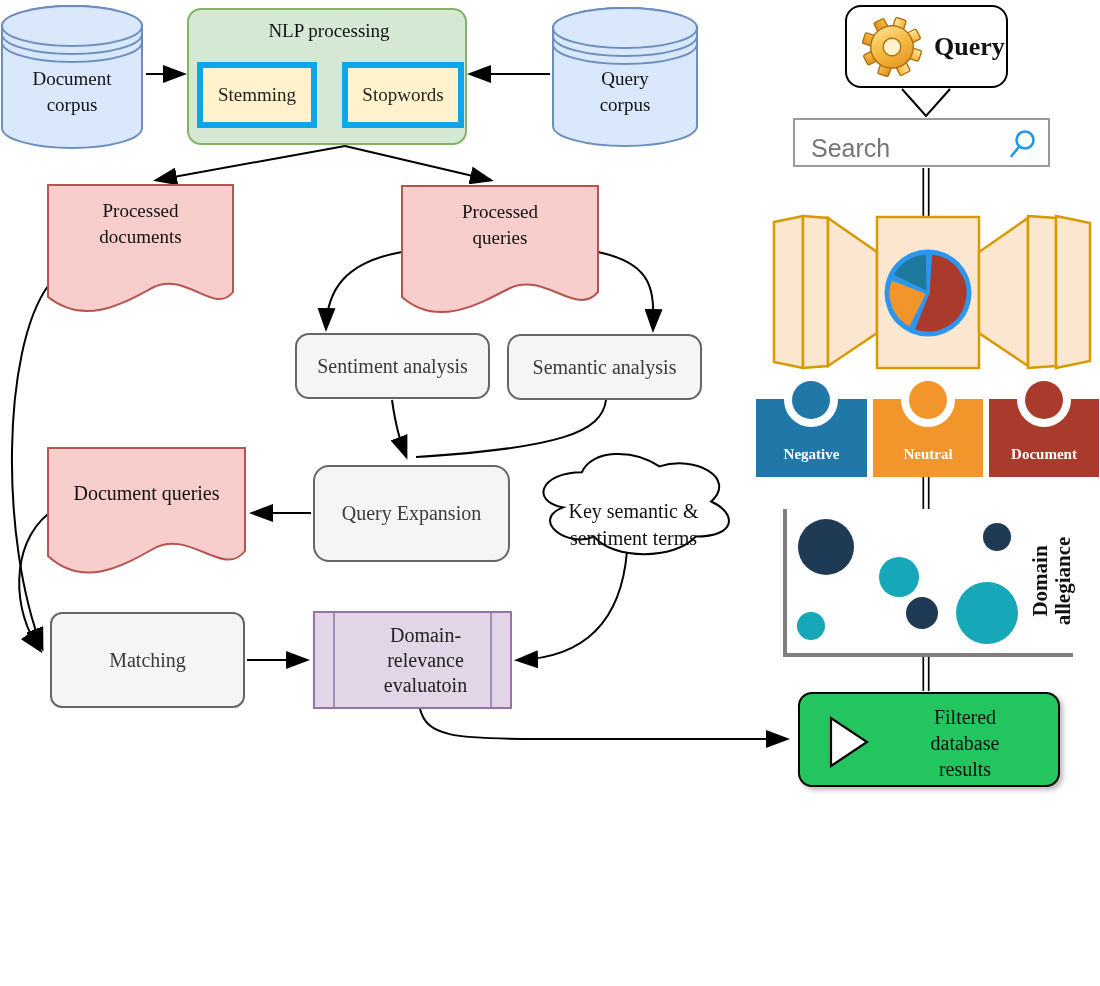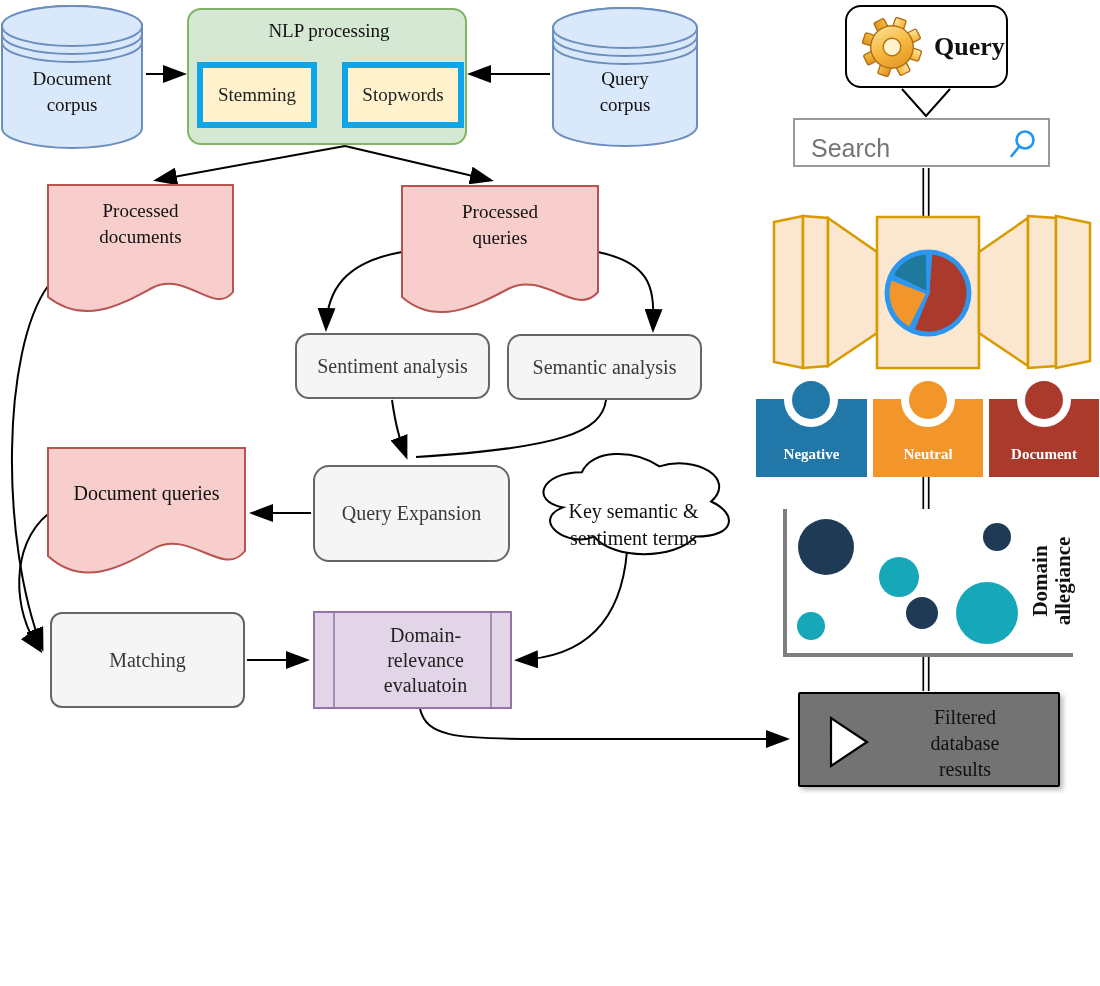--- a/index.html
+++ b/index.html
@@ -18,21 +18,21 @@
   .vline{position:absolute;top:0;bottom:0;width:2px;background:#9673A6;opacity:.75;}
   .white-box{background:#ffffff;border:2.5px solid #000;border-radius:16px;}
   .badge-lbl{color:#ffffff;font-weight:bold;font-size:15px;text-align:center;}
   .search-wrap{position:absolute;z-index:2;}
   .search-wrap input{width:257px;height:49px;box-sizing:border-box;border:2px solid #9a9a9a;
        font-family:"Liberation Sans","DejaVu Sans",sans-serif;font-size:25px;color:#4d7c0f;
        padding:12px 46px 0 16px;background:#fff;outline:none;}
   .search-wrap svg{position:absolute;right:12px;top:11px;}
   .rot-lbl{transform:rotate(-90deg);font-weight:bold;font-size:21px;line-height:1.1;
            text-align:center;white-space:pre-line;}
-  .filtered-box{background:#737373;border:2px solid #000;border-radius:2px;
+  .filtered-box{background:#22c55e;border:2px solid #000;border-radius:14px;
                 box-shadow:3px 3px 5px rgba(0,0,0,0.28);}
   .query-node{display:flex;align-items:center;padding-left:8px;}
   .query-node .qlabel{font-weight:bold;font-size:26px;margin-left:6px;}
 </style>
 </head>
 <body>
 
 <div id="canvas">
 
 <svg id="shapes" width="1100" height="986" viewBox="0 0 1100 986">

